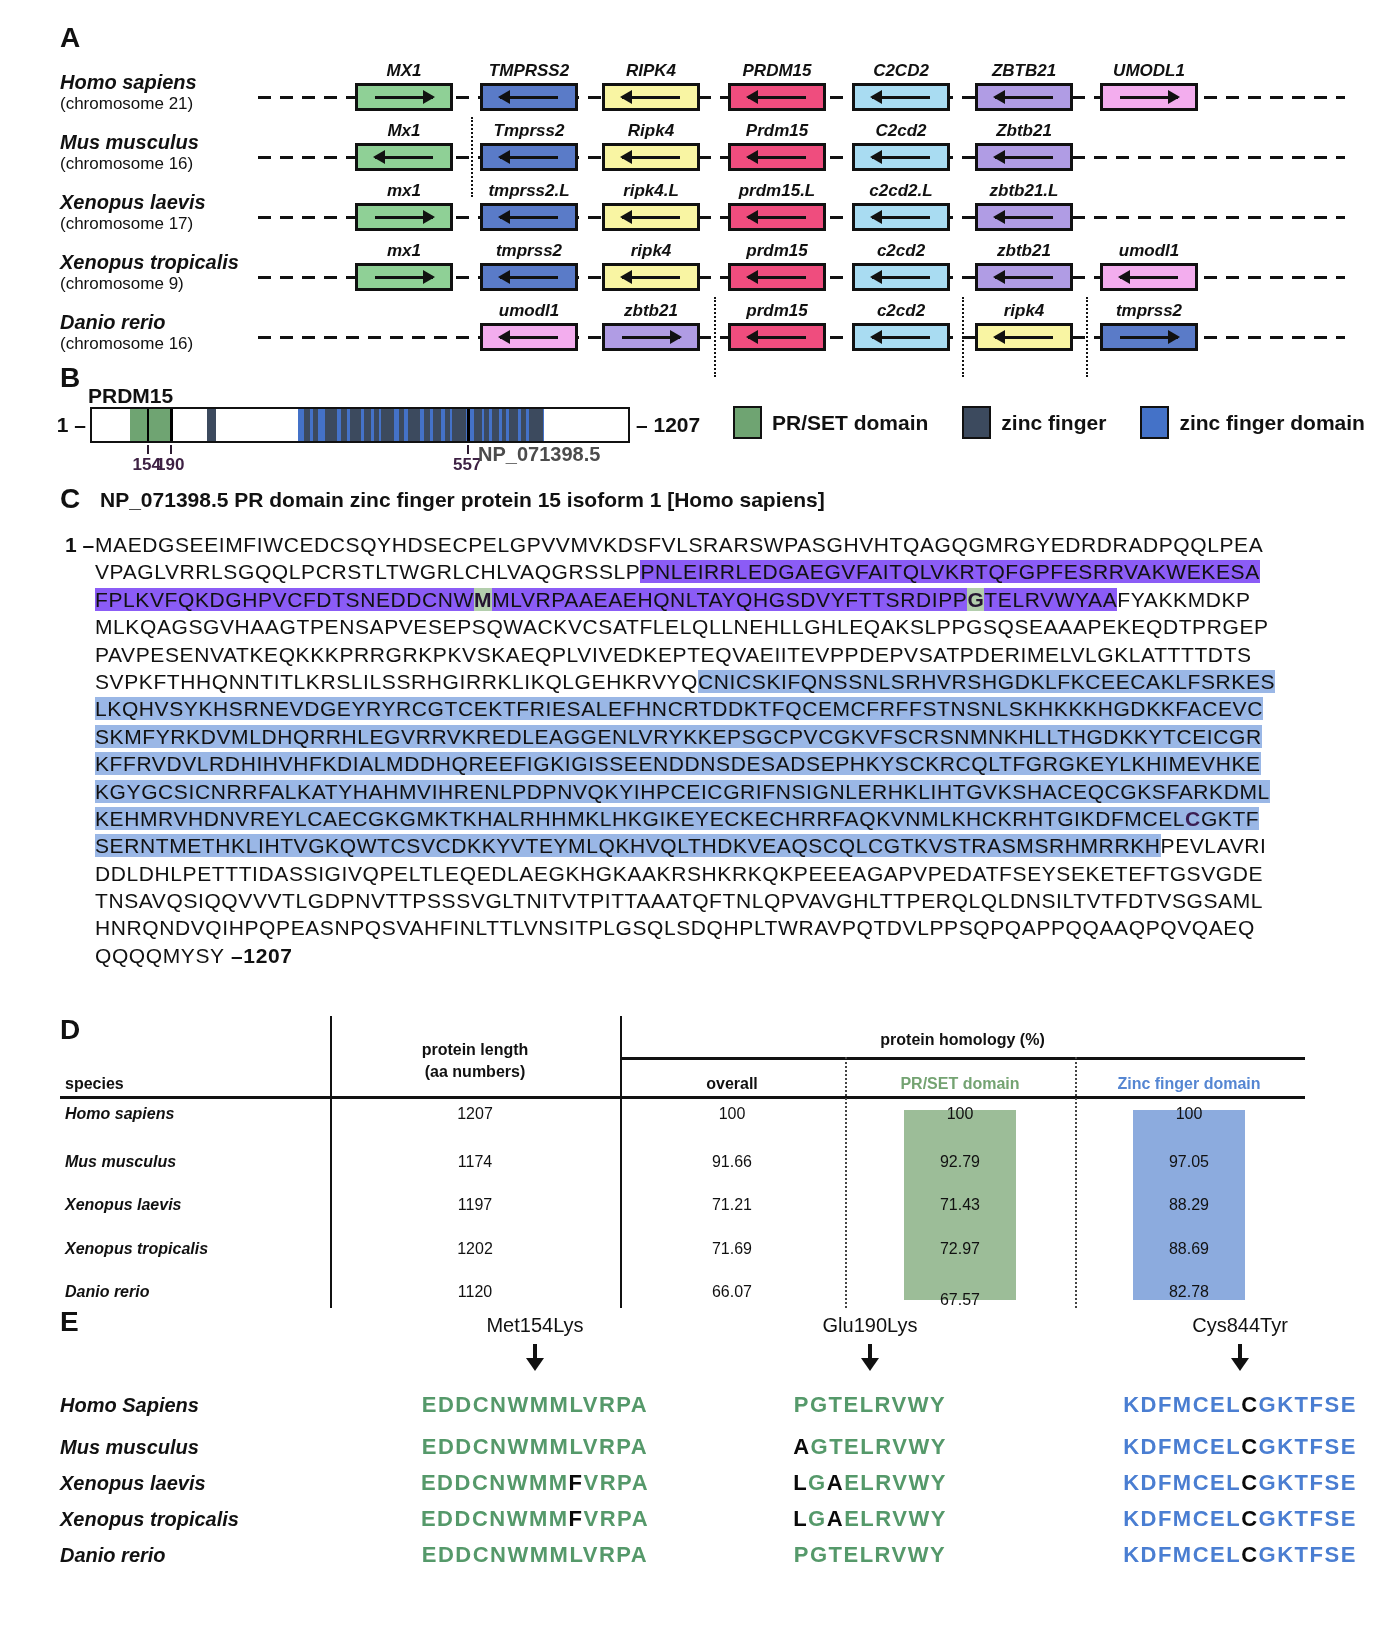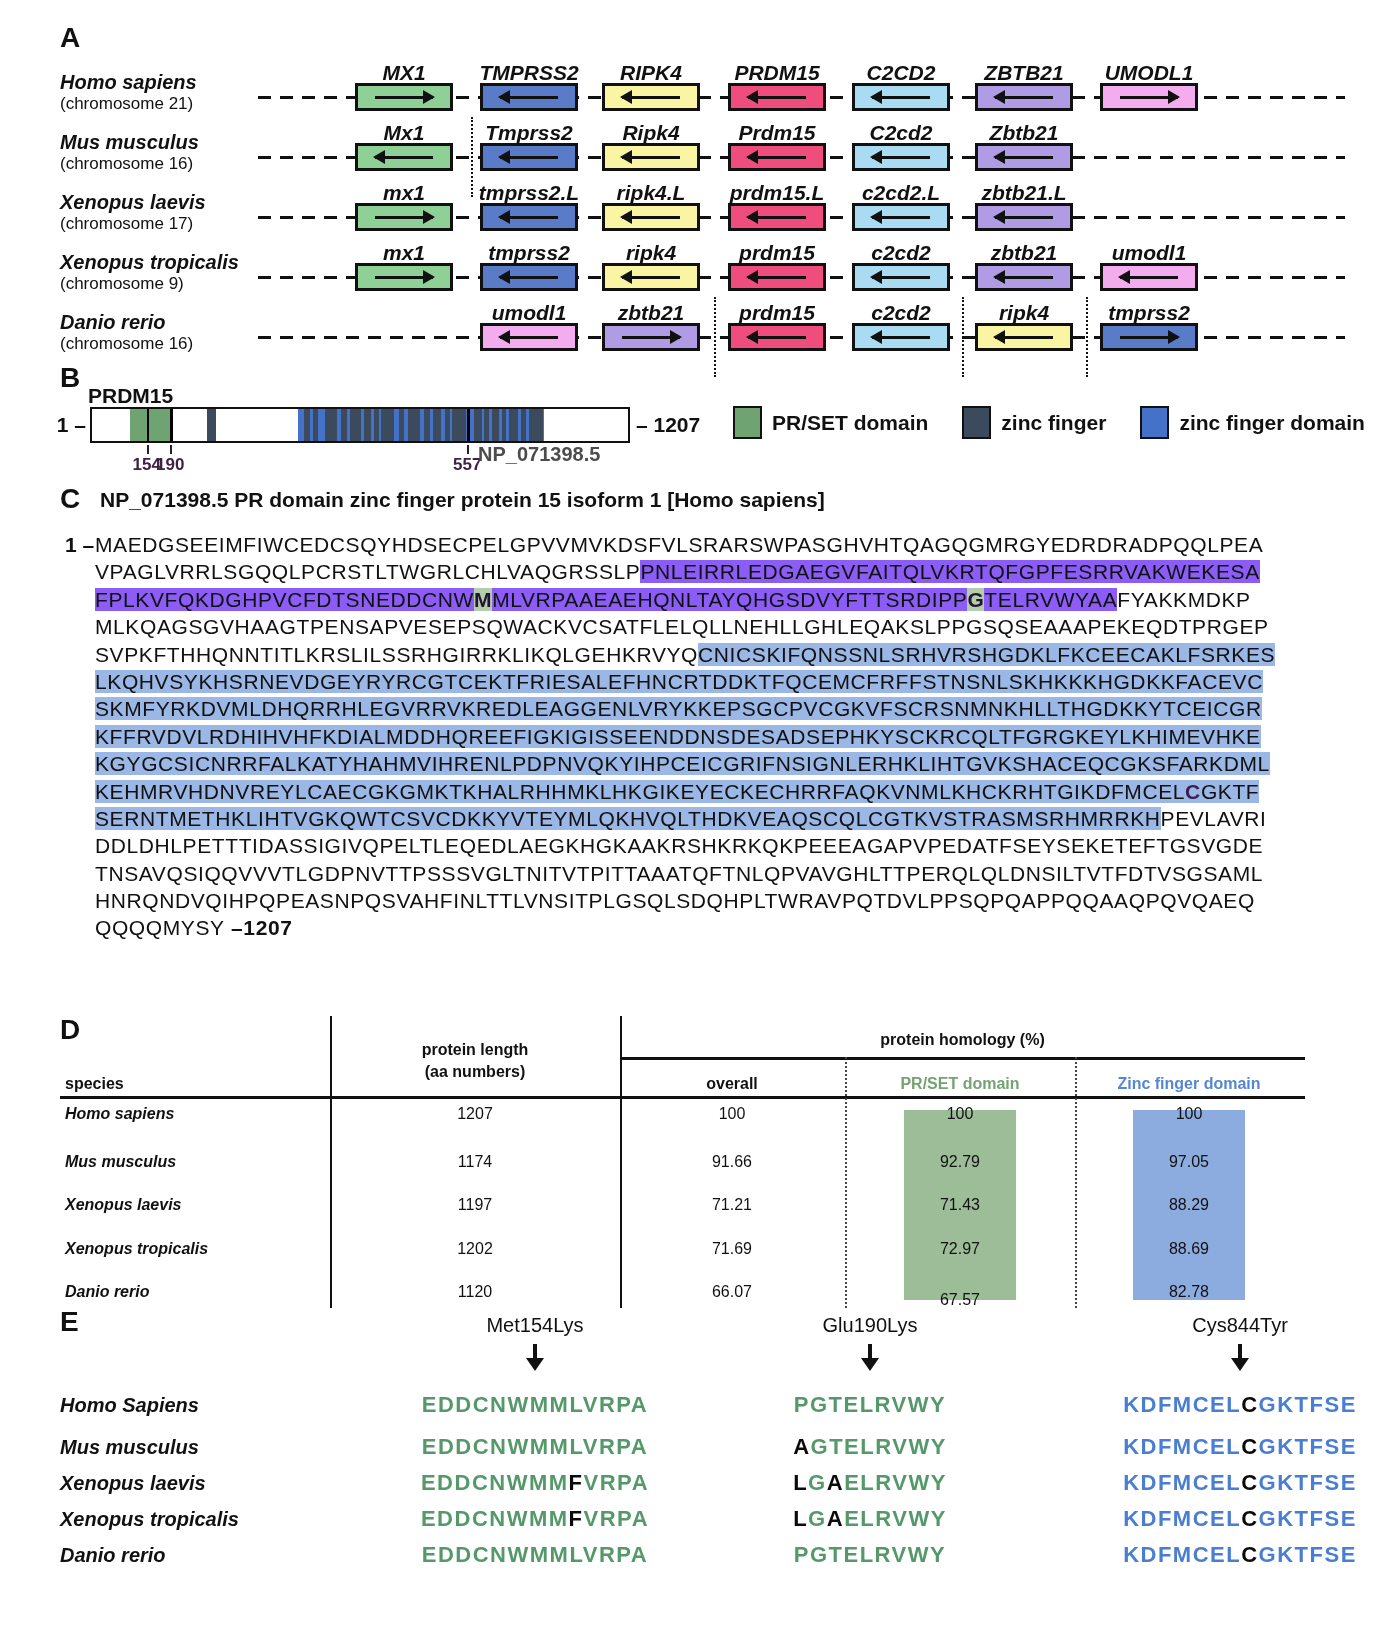--- a/index.html
+++ b/index.html
@@ -9,21 +9,21 @@
   
   .arow{position:absolute;left:0;width:1394px;height:28px}
   .splabel{position:absolute;left:60px;top:-12px;width:200px;line-height:22px}
   .spname{font-size:20px;font-weight:700;font-style:italic}
   .spchr{font-size:17px}
   .track{position:absolute;left:258px;top:0;width:1087px;height:28px}
   .track::before{content:'';position:absolute;left:0;right:0;top:13px;height:3px;
        background:repeating-linear-gradient(90deg,#111 0 13px,transparent 13px 22px)}
   .gbox{position:absolute;top:0;width:98px;height:28px;border:3px solid #111;
        box-sizing:border-box;display:flex;align-items:center;justify-content:center;z-index:2}
-  .glabel{position:absolute;top:-22px;width:140px;text-align:center;font-size:21px;
+  .glabel{position:absolute;top:-22px;width:140px;text-align:center;font-size:17px;
        font-weight:700;font-style:italic;z-index:3}
   .garrow{position:relative;width:58px;height:3px;background:#111}
   .garrow::after{content:'';position:absolute;top:-6px;border-top:7px solid transparent;
        border-bottom:7px solid transparent}
   .garrow.right::after{right:-2px;border-left:12px solid #111}
   .garrow.left::after{left:-2px;border-right:12px solid #111}
   .vsep{position:absolute;top:-26px;height:80px;width:0;border-left:2.5px dotted #111;z-index:1}
   
   #bbar{position:absolute;left:90px;top:407px;width:540px;height:36px;border:2.5px solid #111;
        box-sizing:border-box;background:#fff}
@@ -306,20 +306,21 @@
       <div class="lsw" style="background: rgb(68, 114, 200);"></div>
       <div class="llab">zinc finger domain</div>
     </div>
 
   <div style="position:absolute;left:100px;top:488px;font-size:21px;font-weight:700">NP_071398.5 PR domain zinc finger protein 15 isoform 1 [Homo sapiens]</div>
   <div id="seq">
       <div class="seq-line"><span class="s-pre">1 –</span><span class="s-p">MAEDGSEEIMFIWCEDCSQYHDSECPELGPVVMVKDSFVLSRARSWPASGHVHTQAGQGMRGYEDRDRADPQQLPEA</span></div>
       <div class="seq-line"><span class="s-p">VPAGLVRRLSGQQLPCRSTLTWGRLCHLVAQGRSSLP</span><span class="s-g">PNLEIRRLEDGAEGVFAITQLVKRTQFGPFESRRVAKWEKESA</span></div>
       <div class="seq-line"><span class="s-g">FPLKVFQKDGHPVCFDTSNEDDCNW</span><span class="s-gB">M</span><span class="s-g">MLVRPAAEAEHQNLTAYQHGSDVYFTTSRDIPP</span><span class="s-gB">G</span><span class="s-g">TELRVWYAA</span><span class="s-p">FYAKKMDKP</span></div>
       <div class="seq-line"><span class="s-p">MLKQAGSGVHAAGTPENSAPVESEPSQWACKVCSATFLELQLLNEHLLGHLEQAKSLPPGSQSEAAAPEKEQDTPRGEP</span></div>
+      <div class="seq-line"><span class="s-p">PAVPESENVATKEQKKKPRRGRKPKVSKAEQPLVIVEDKEPTEQVAEIITEVPPDEPVSATPDERIMELVLGKLATTTTDTS</span></div>
       <div class="seq-line"><span class="s-p">SVPKFTHHQNNTITLKRSLILSSRHGIRRKLIKQLGEHKRVYQ</span><span class="s-b">CNICSKIFQNSSNLSRHVRSHGDKLFKCEECAKLFSRKES</span></div>
       <div class="seq-line"><span class="s-b">LKQHVSYKHSRNEVDGEYRYRCGTCEKTFRIESALEFHNCRTDDKTFQCEMCFRFFSTNSNLSKHKKKHGDKKFACEVC</span></div>
       <div class="seq-line"><span class="s-b">SKMFYRKDVMLDHQRRHLEGVRRVKREDLEAGGENLVRYKKEPSGCPVCGKVFSCRSNMNKHLLTHGDKKYTCEICGR</span></div>
       <div class="seq-line"><span class="s-b">KFFRVDVLRDHIHVHFKDIALMDDHQREEFIGKIGISSEENDDNSDESADSEPHKYSCKRCQLTFGRGKEYLKHIMEVHKE</span></div>
       <div class="seq-line"><span class="s-b">KGYGCSICNRRFALKATYHAHMVIHRENLPDPNVQKYIHPCEICGRIFNSIGNLERHKLIHTGVKSHACEQCGKSFARKDML</span></div>
       <div class="seq-line"><span class="s-b">KEHMRVHDNVREYLCAECGKGMKTKHALRHHMKLHKGIKEYECKECHRRFAQKVNMLKHCKRHTGIKDFMCEL</span><span class="s-bP">C</span><span class="s-b">GKTF</span></div>
       <div class="seq-line"><span class="s-b">SERNTMETHKLIHTVGKQWTCSVCDKKYVTEYMLQKHVQLTHDKVEAQSCQLCGTKVSTRASMSRHMRRKH</span><span class="s-p">PEVLAVRI</span></div>
       <div class="seq-line"><span class="s-p">DDLDHLPETTTIDASSIGIVQPELTLEQEDLAEGKHGKAAKRSHKRKQKPEEEAGAPVPEDATFSEYSEKETEFTGSVGDE</span></div>
       <div class="seq-line"><span class="s-p">TNSAVQSIQQVVVTLGDPNVTTPSSSVGLTNITVTPITTAAATQFTNLQPVAVGHLTTPERQLQLDNSILTVTFDTVSGSAML</span></div>
       <div class="seq-line"><span class="s-p">HNRQNDVQIHPQPEASNPQSVAHFINLTTLVNSITPLGSQLSDQHPLTWRAVPQTDVLPPSQPQAPPQQAAQPQVQAEQ</span></div>

